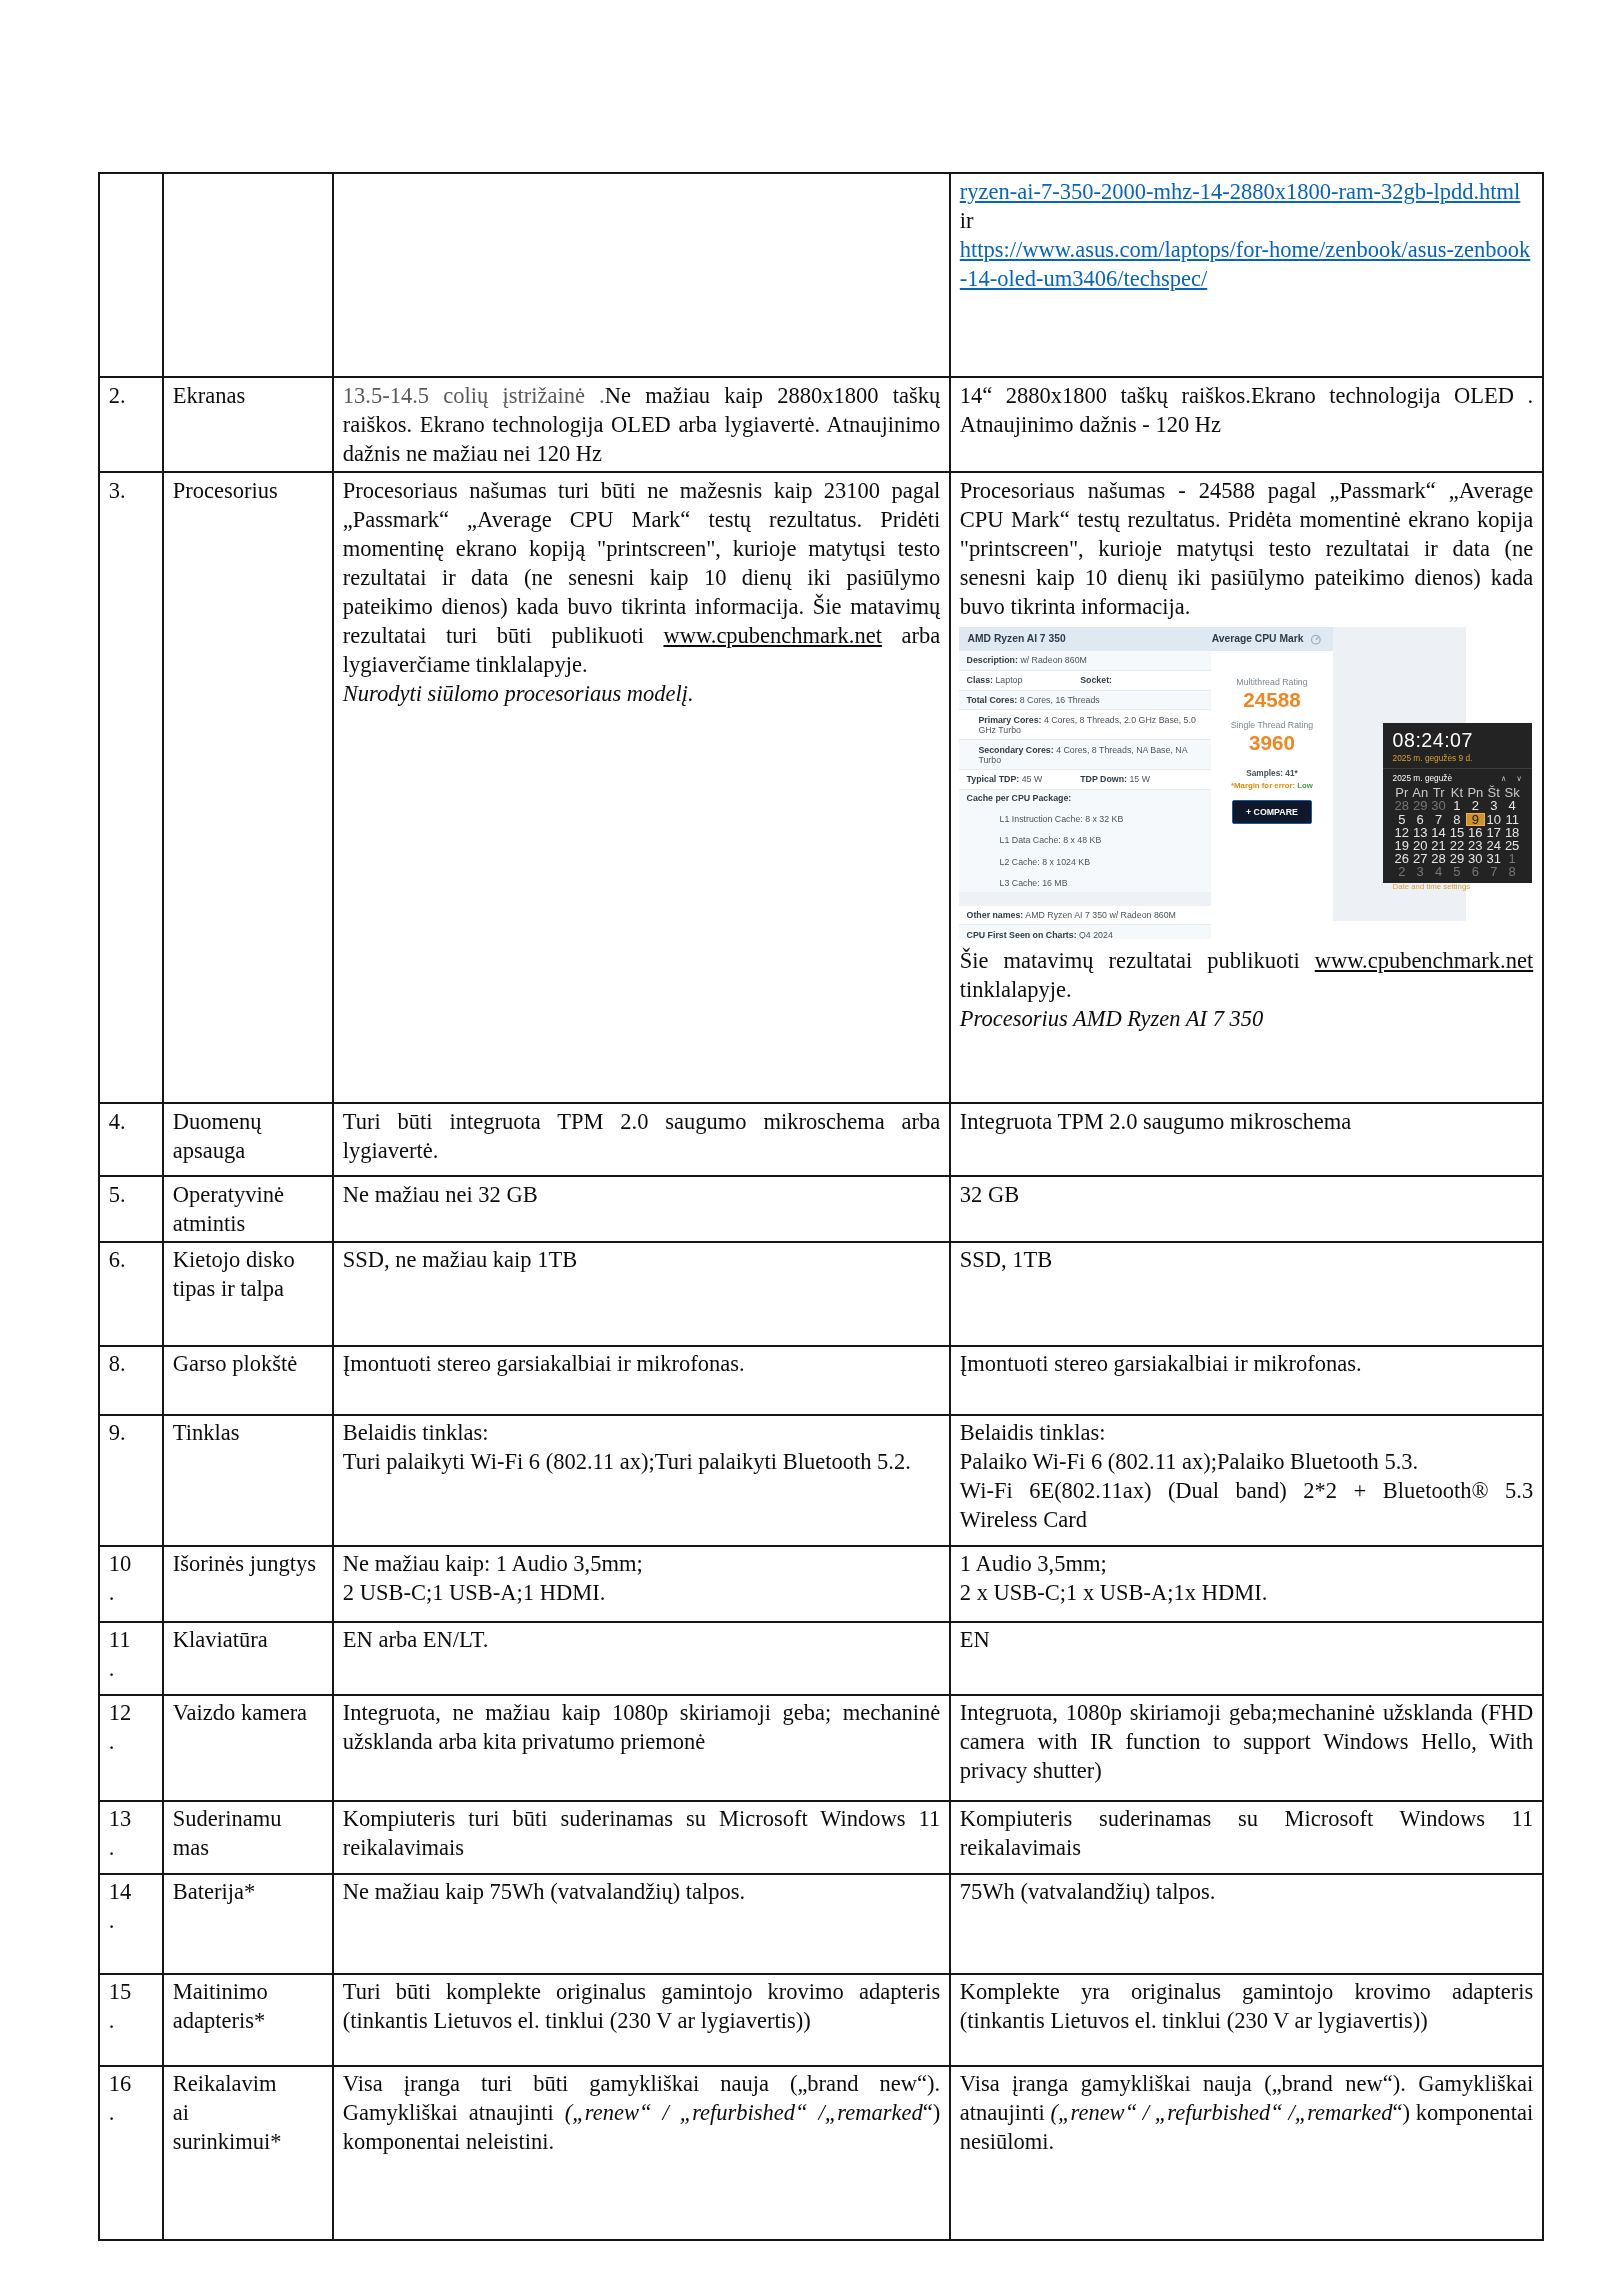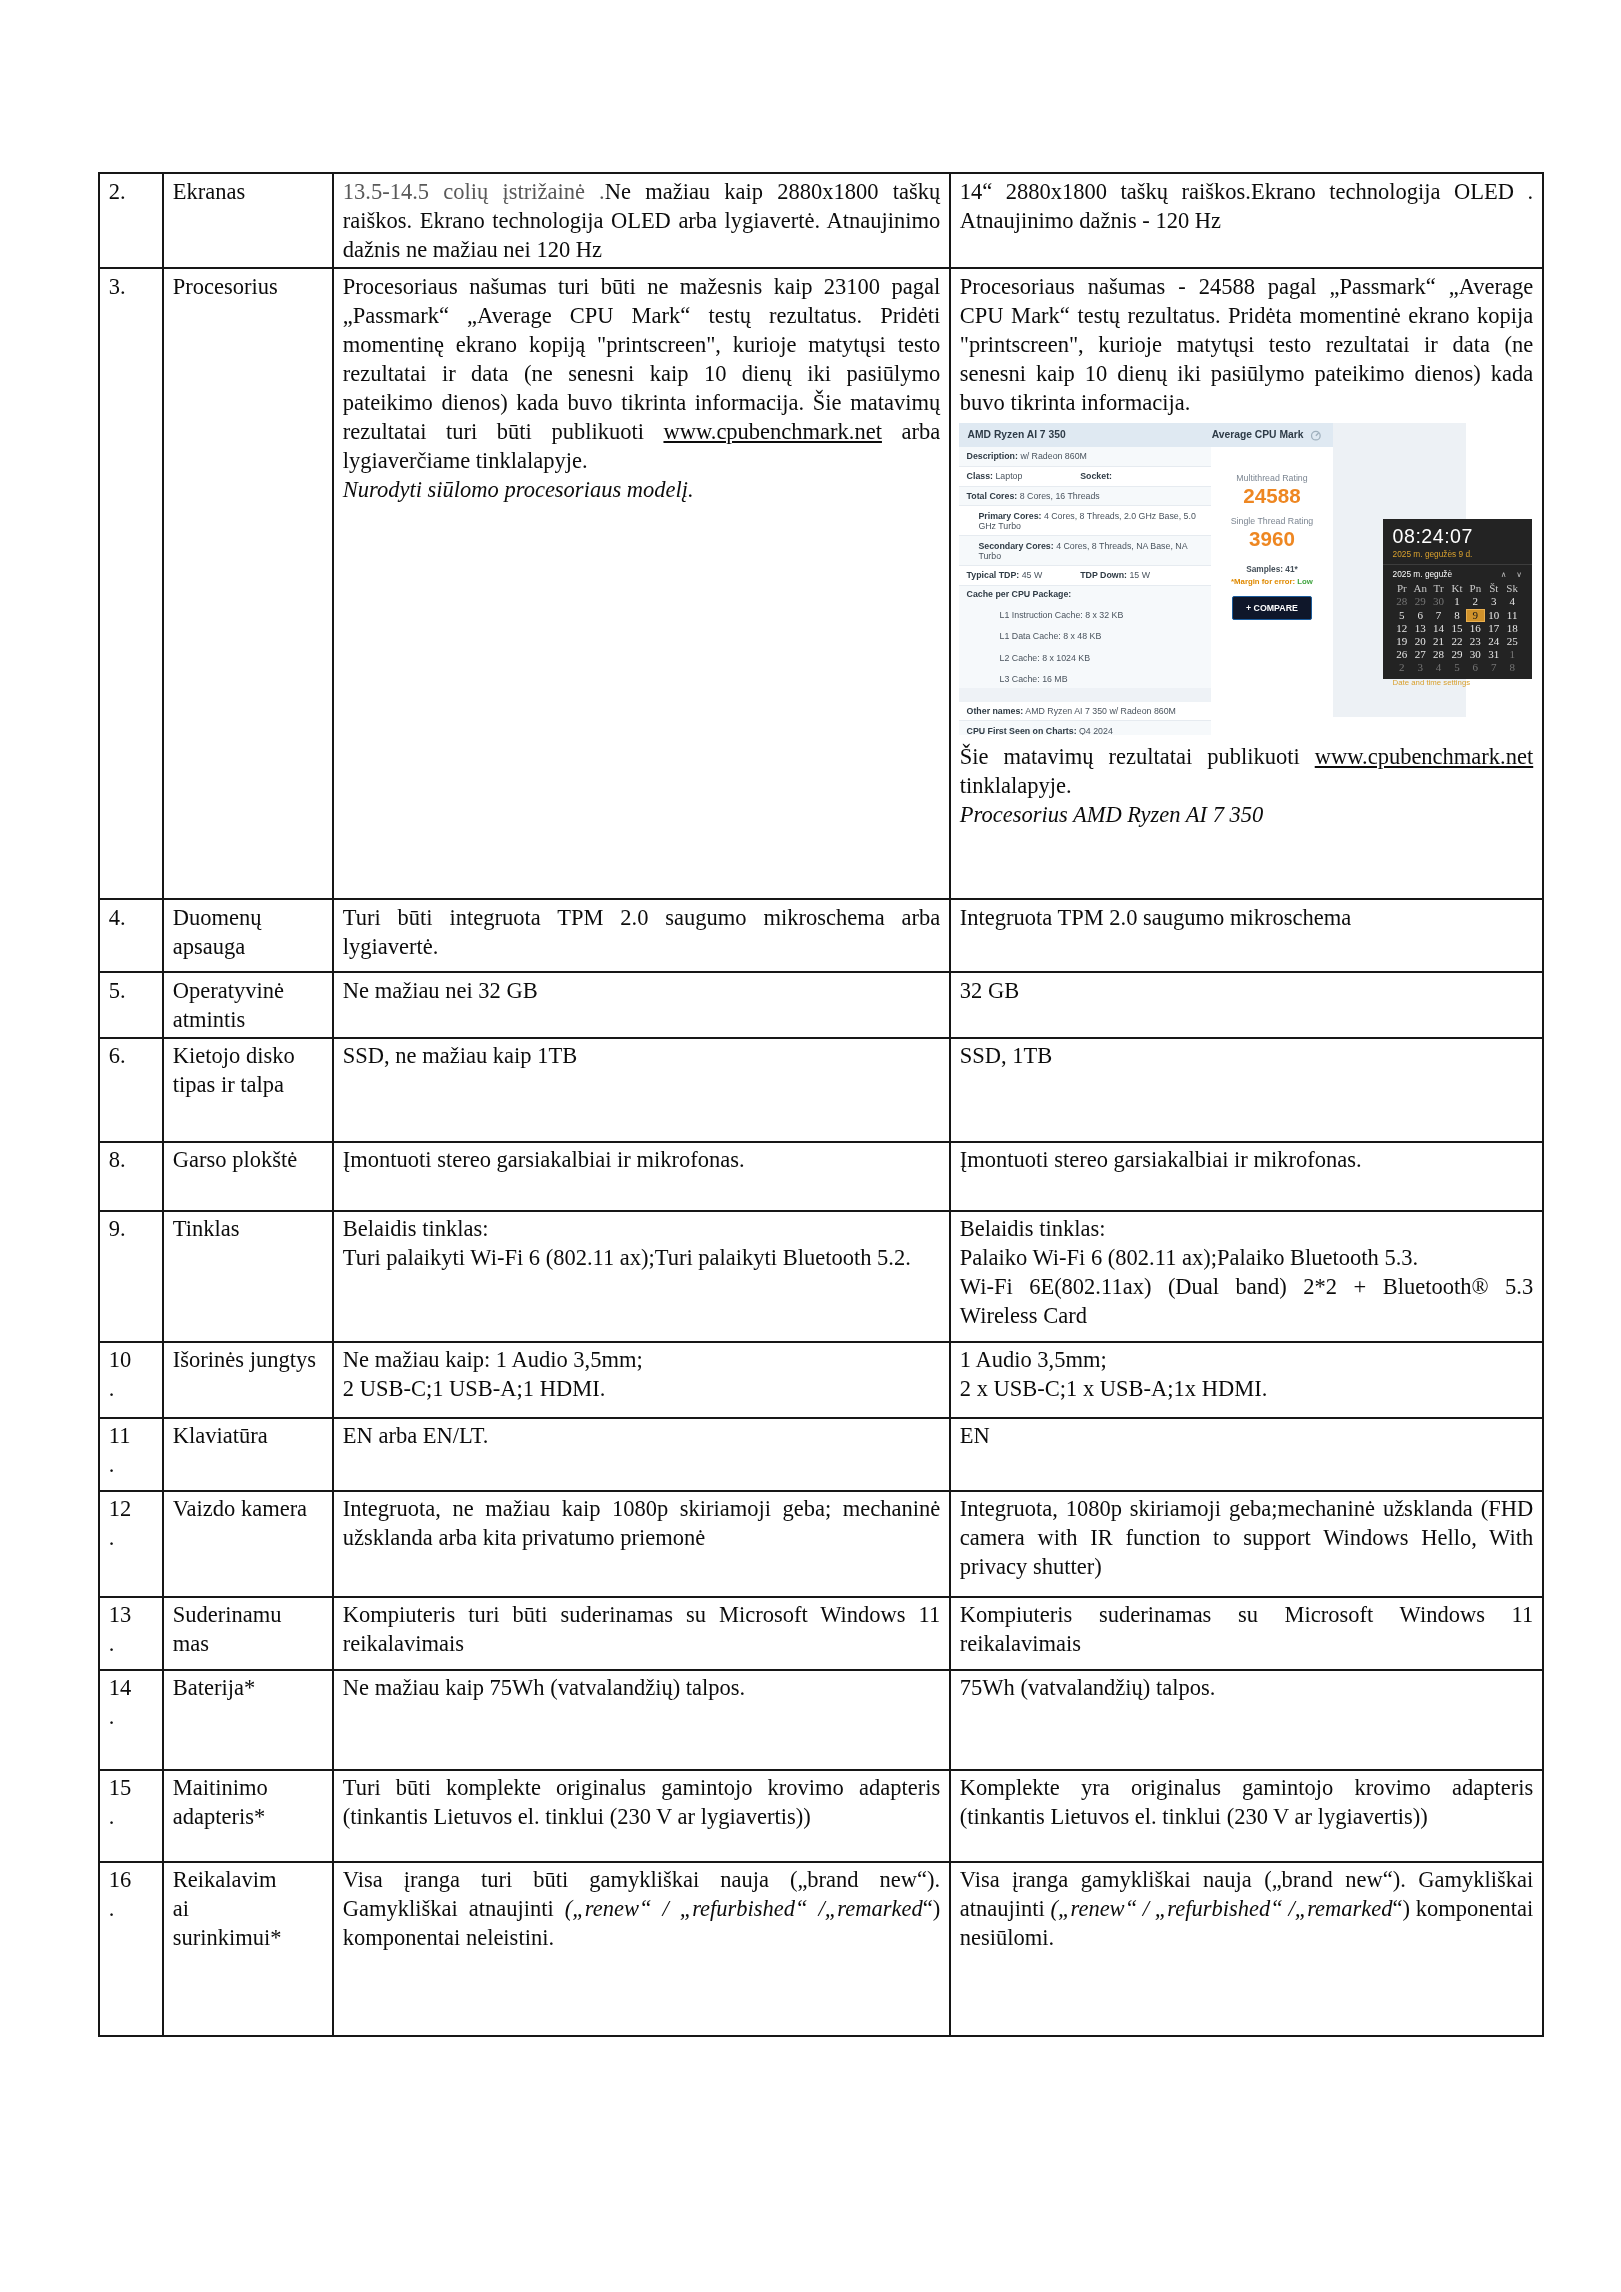--- a/index.html
+++ b/index.html
@@ -55,21 +55,21 @@
   
   .clock{position:absolute;left:424px;top:96px;width:149px;height:160px;background:#232323;color:#ffffff;
          box-sizing:border-box;padding:6.9px 9.8px 4.9px;font-family:"Liberation Sans", sans-serif;}
   .clock-time{font-size:19.6px;font-weight:normal;letter-spacing:0.5px;}
   .clock-date{font-size:8.3px;color:#d9a12f;margin-top:1px;}
   .clock-div{border-top:1px solid #3d3d3d;margin:4.9px -9.8px 3.9px;}
   .clock-month{display:flex;justify-content:space-between;align-items:center;font-size:8.3px;}
   .clock-chevs{display:flex;gap:9.8px;color:#bdbdbd;font-size:7.8px;}
   .clock-chevs span{cursor:pointer;}
   .cal{display:grid;grid-template-columns:repeat(7,18.4px);margin-top:2.9px;}
-  .cd{height:13.2px;line-height:13.2px;text-align:center;font-size:11px;color:#e6e6e6;cursor:pointer;font-family:Liberation Serif, serif;}
+  .cd{height:13.2px;line-height:13.2px;text-align:center;font-size:13px;color:#e6e6e6;cursor:pointer;}
   .cd.wd{color:#c9c9c9;cursor:default;}
   .cd.dim{color:#767676;}
   .cd.sel{background:#d0922b;color:#161616;box-shadow:inset 0 0 0 1px #eab04f;}
   .clock-settings{font-size:7.8px;color:#d9a12f;margin-top:3.9px;cursor:pointer;}
 
   
   .gauge{width:15.7px;height:11.8px;display:inline-block;}
 </style>
 </head>
 <body>
@@ -77,20 +77,30 @@
 <div class="page">
   <table class="spec">
     <colgroup>
         <col style="width:64px">
         <col style="width:170px">
         <col style="width:617px">
         <col style="width:593px">
       </colgroup>
 
     <tbody>
+        <tr style="height:204px">
+      <td class="cn"></td>
+      <td class="cm"></td>
+      <td class="cr"></td>
+      <td class="co">
+        <a class="doc-link">ryzen-ai-7-350-2000-mhz-14-2880x1800-ram-32gb-lpdd.html</a>
+        <p class="conj">ir</p>
+        <a class="doc-link">https://www.asus.com/laptops/for-home/zenbook/asus-zenbook-14-oled-um3406/techspec/</a>
+      </td>
+    </tr>
 
     <tr style="height:93px">
       <td class="cn"><span class="pre">2.</span></td>
       <td class="cm"><span class="pre">Ekranas</span></td>
       <td class="cr">
         <span class="gray">13.5-14.5 colių įstrižainė .</span><span>Ne mažiau kaip 2880x1800 taškų raiškos. Ekrano technologija OLED arba lygiavertė. Atnaujinimo dažnis  ne mažiau nei 120 Hz</span>
       </td>
       <td class="co"><span class="pre">14“  2880x1800 taškų raiškos.Ekrano technologija OLED . Atnaujinimo dažnis  - 120 Hz</span></td>
     </tr>
 

